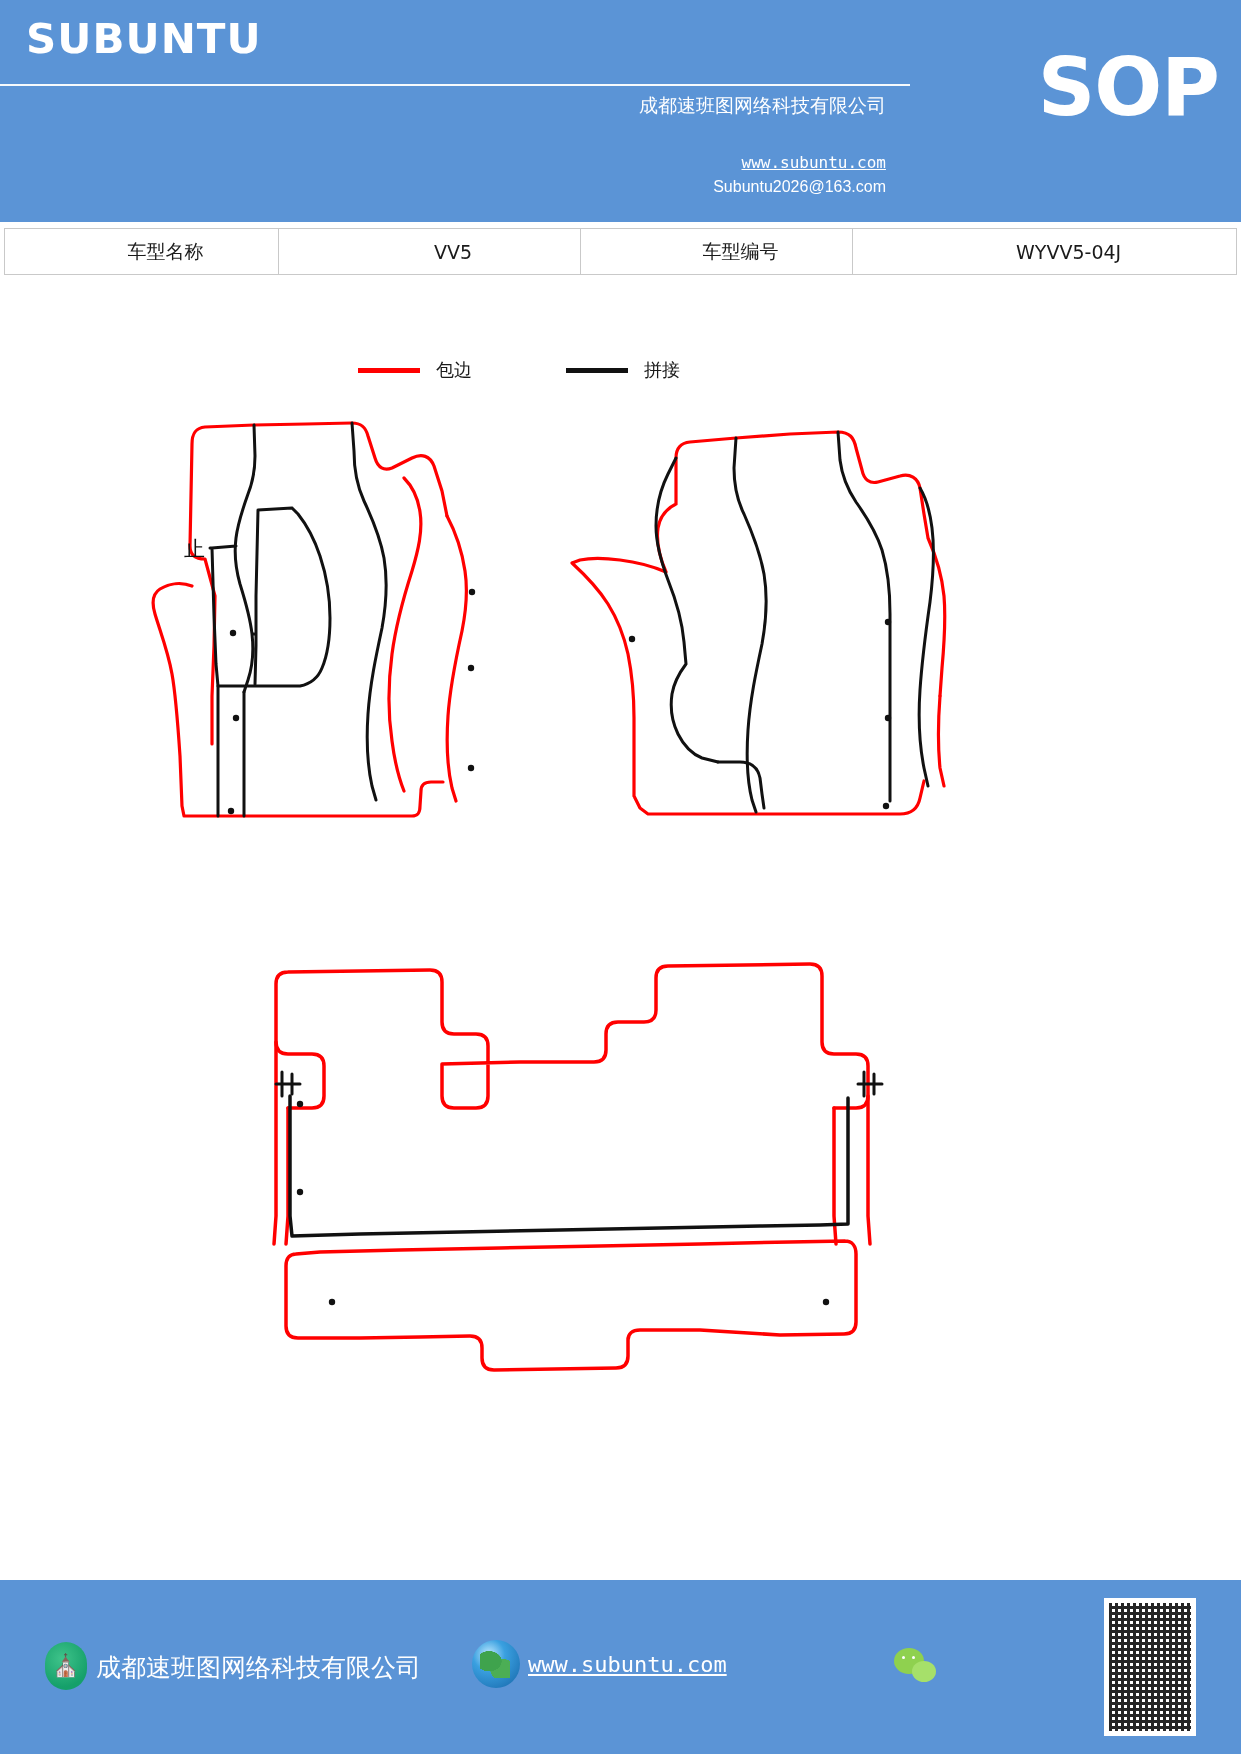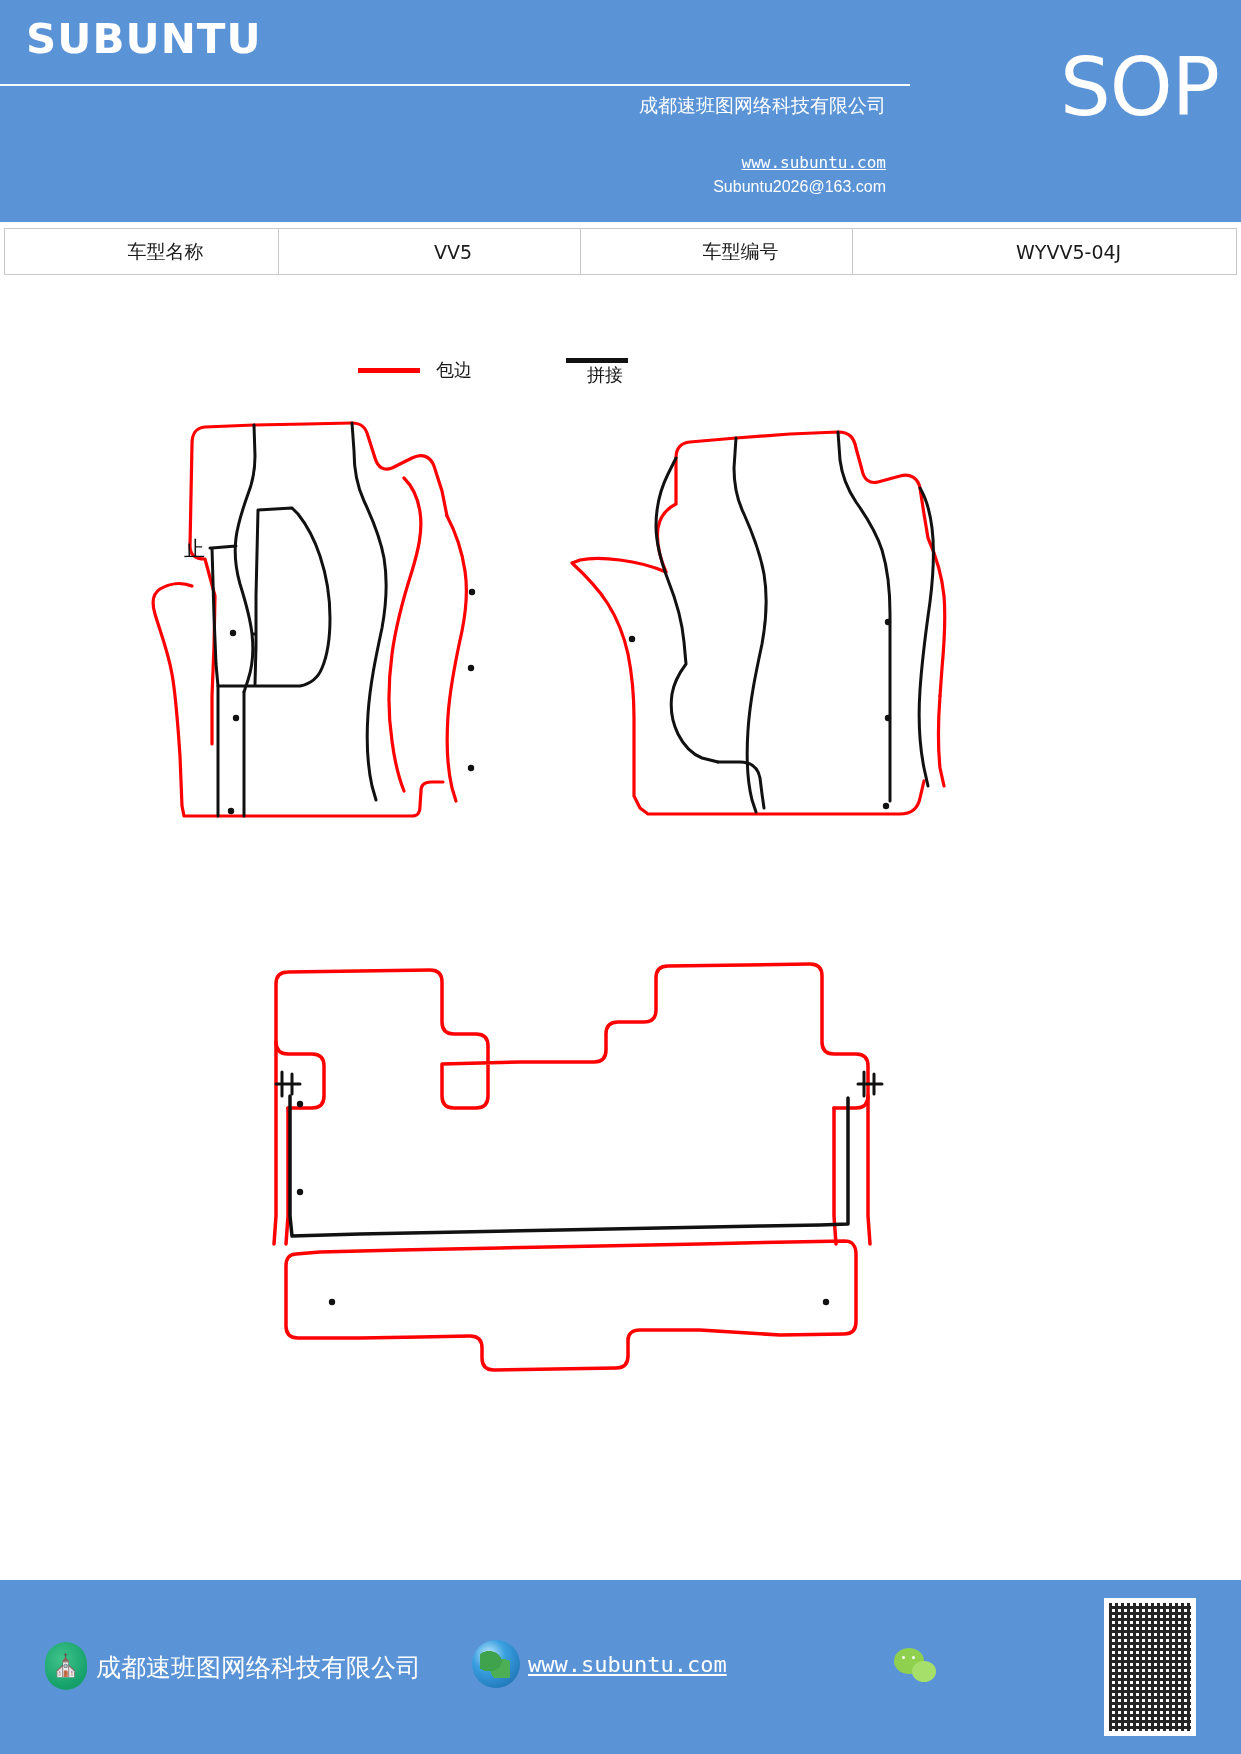--- a/index.html
+++ b/index.html
@@ -23,21 +23,21 @@
     transform:scaleX(1.05);
     transform-origin:left center;
   }
   .hdr-rule {
     position:absolute; left:0; top:84px; width:910px; height:2px;
     background:#ffffff; opacity:.95;
   }
   .sop {
     position:absolute; right:22px; top:48px;
     font-family:"DejaVu Sans",sans-serif;
-    font-weight:normal; font-size:80px; line-height:80px;
+    font-weight:bold; font-size:80px; line-height:80px;
     color:#ffffff; letter-spacing:-1px;
   }
   .doc-title {
     position:absolute; left:28px; top:134px;
     font-family:"DejaVu Sans","Liberation Sans",sans-serif;
     font-size:30px; font-weight:bold; color:#ffffff; letter-spacing:2px;
   }
   .company-hdr {
     position:absolute; right:355px; top:93px;
     font-family:"DejaVu Serif","Liberation Serif",serif;
@@ -75,21 +75,21 @@
   .info-table td.value { width:302px;margin-top:44px; }
   .info-table td.label2 { width:273px; font-family:"DejaVu Serif","Liberation Serif",serif;margin-left:44px; }
   .info-table td.value2 { width:384px; }
 
   
   .legend {
     position:absolute; left:0; top:358px; width:1241px; height:40px;
   }
   .legend-item { position:absolute; display:flex; align-items:center; }
   .legend-item.a { left:358px; top:0; }
-  .legend-item.b { left:566px; top:0;flex-direction:column; }
+  .legend-item.b { left:566px; top:0; }
   .swatch { width:62px; height:5px; margin-right:16px; }
   .swatch.red { background:#ff0000; }
   .swatch.black { background:#111111; }
   .legend-label {
     font-family:"DejaVu Serif","Liberation Serif",serif;
     font-size:18px; color:#1a1a1a;
   }
 
   
   .drawing { position:absolute; left:0; top:396px; width:1241px; height:1040px; }

